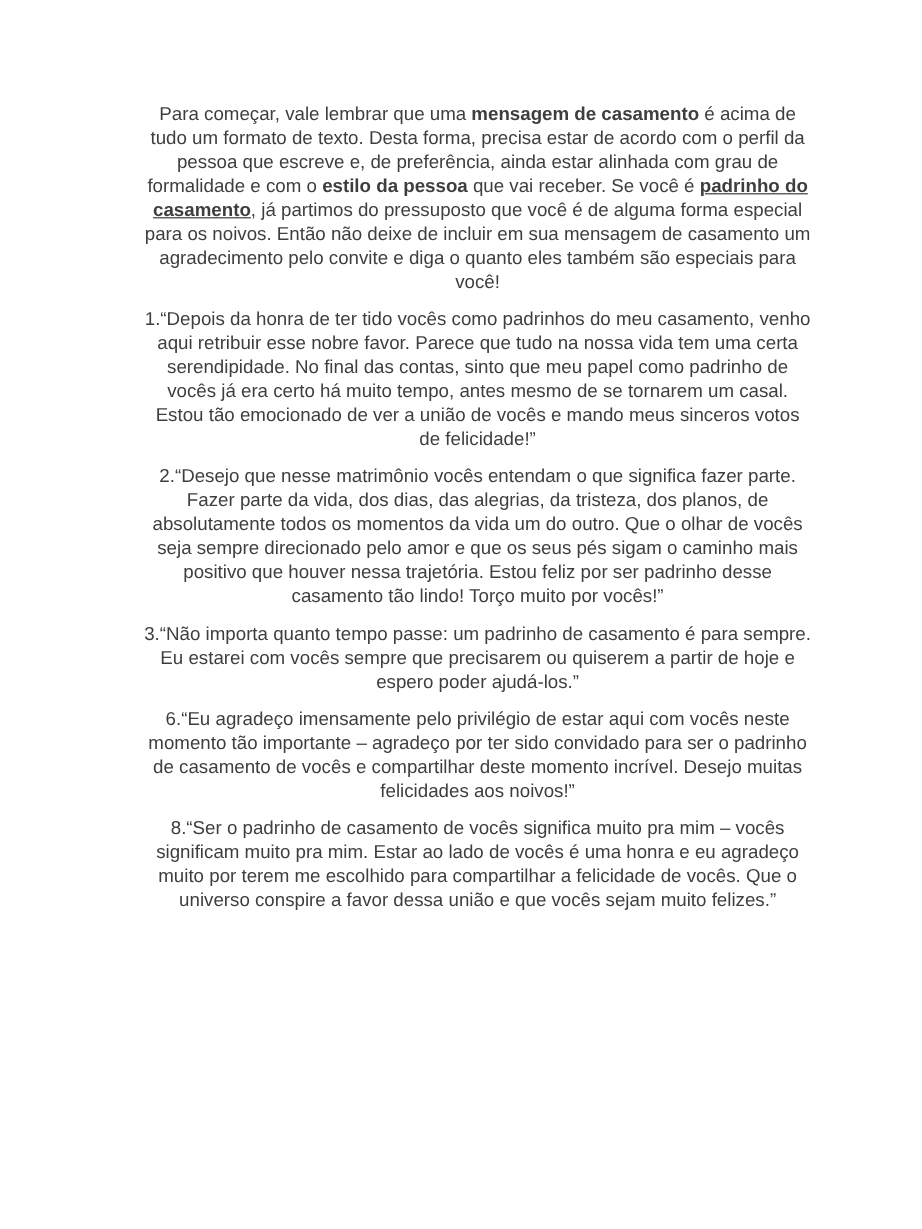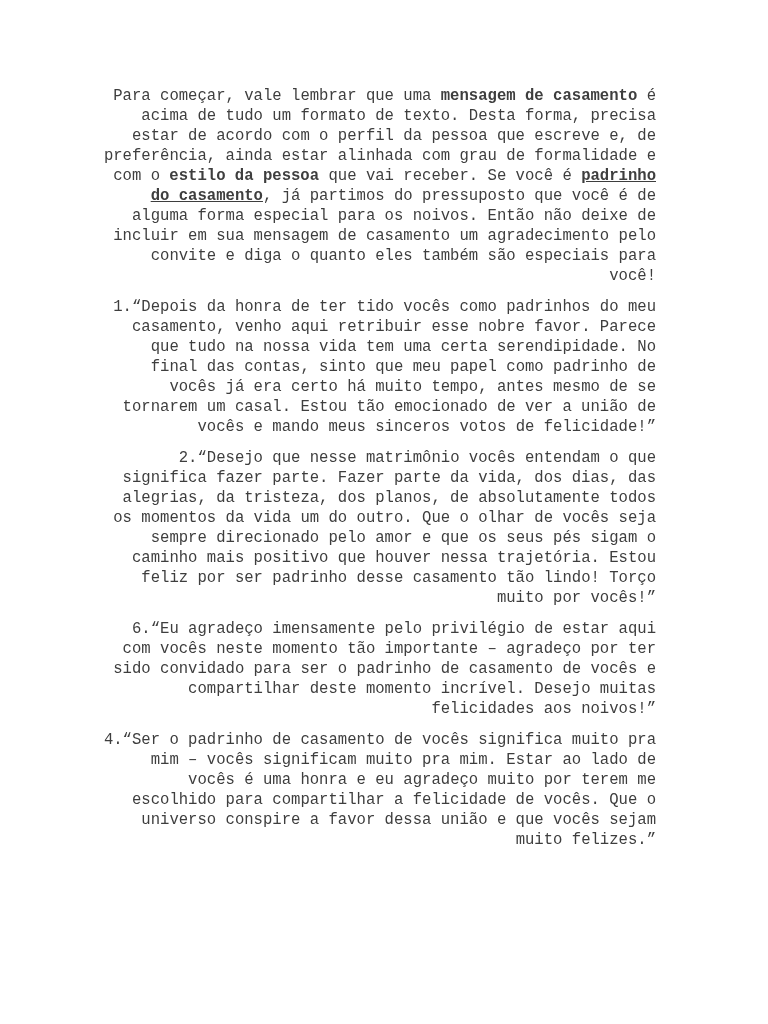--- a/index.html
+++ b/index.html
@@ -10,40 +10,40 @@
   body {
     width: 768px;
     height: 1024px;
     position: relative;
     overflow: hidden;
     font-family: "Liberation Sans", sans-serif;
   }
   .doc-page {
     position: absolute;
     top: 86px;
-    left: 100px;
+    left: 120px;
     width: 556px;
     color: #3e3e3e;
     font-size: 15.6px;
     line-height: 20px;
-    text-align: right;
-    font-family: Liberation Mono, monospace;
+    text-align: center;
   }
   .doc-page p.para {
     margin: 0 0 11px 0;
     padding: 0;
   }
   .run-bold { font-weight: bold; }
   .run-underline { text-decoration: underline; }
   .run-link { cursor: pointer; color: inherit; }
 </style>
 </head>
 <body>
 
 <main class="doc-page">
   <div style="color: rgb(62, 62, 62);">
       <p class="para"><span>Para começar, vale lembrar que uma </span><span class="run-bold">mensagem de casamento</span><span> é acima de tudo um formato de texto. Desta forma, precisa estar de acordo com o perfil da pessoa que escreve e, de preferência, ainda estar alinhada com grau de formalidade e com o </span><span class="run-bold">estilo da pessoa</span><span> que vai receber. Se você é </span><span class="run-bold run-underline run-link">padrinho do casamento</span><span>, já partimos do pressuposto que você é de alguma forma especial para os noivos. Então não deixe de incluir em sua mensagem de casamento um agradecimento pelo convite e diga o quanto eles também são especiais para você!</span></p>
       <p class="para"><span>1.“Depois da honra de ter tido vocês como padrinhos do meu casamento, venho aqui retribuir esse nobre favor. Parece que tudo na nossa vida tem uma certa serendipidade. No final das contas, sinto que meu papel como padrinho de vocês já era certo há muito tempo, antes mesmo de se tornarem um casal. Estou tão emocionado de ver a união de vocês e mando meus sinceros votos de felicidade!”</span></p>
       <p class="para"><span>2.“Desejo que nesse matrimônio vocês entendam o que significa fazer parte. Fazer parte da vida, dos dias, das alegrias, da tristeza, dos planos, de absolutamente todos os momentos da vida um do outro. Que o olhar de vocês seja sempre direcionado pelo amor e que os seus pés sigam o caminho mais positivo que houver nessa trajetória. Estou feliz por ser padrinho desse casamento tão lindo! Torço muito por vocês!”</span></p>
+      <p class="para"><span>3.“Não importa quanto tempo passe: um padrinho de casamento é para sempre. Eu estarei com vocês sempre que precisarem ou quiserem a partir de hoje e espero poder ajudá-los.”</span></p>
       <p class="para"><span>6.“Eu agradeço imensamente pelo privilégio de estar aqui com vocês neste momento tão importante – agradeço por ter sido convidado para ser o padrinho de casamento de vocês e compartilhar deste momento incrível. Desejo muitas felicidades aos noivos!”</span></p>
-      <p class="para"><span>4.“Ser o padrinho de casamento de vocês significa muito pra mim – vocês significam muito pra mim. Estar ao lado de vocês é uma honra e eu agradeço muito por terem me escolhido para compartilhar a felicidade de vocês. Que o universo conspire a favor dessa união e que vocês sejam muito felizes.”</span></p>
+      <p class="para"><span>8.“Ser o padrinho de casamento de vocês significa muito pra mim – vocês significam muito pra mim. Estar ao lado de vocês é uma honra e eu agradeço muito por terem me escolhido para compartilhar a felicidade de vocês. Que o universo conspire a favor dessa união e que vocês sejam muito felizes.”</span></p>
     </div>
 </main>
 
 </body></html>

